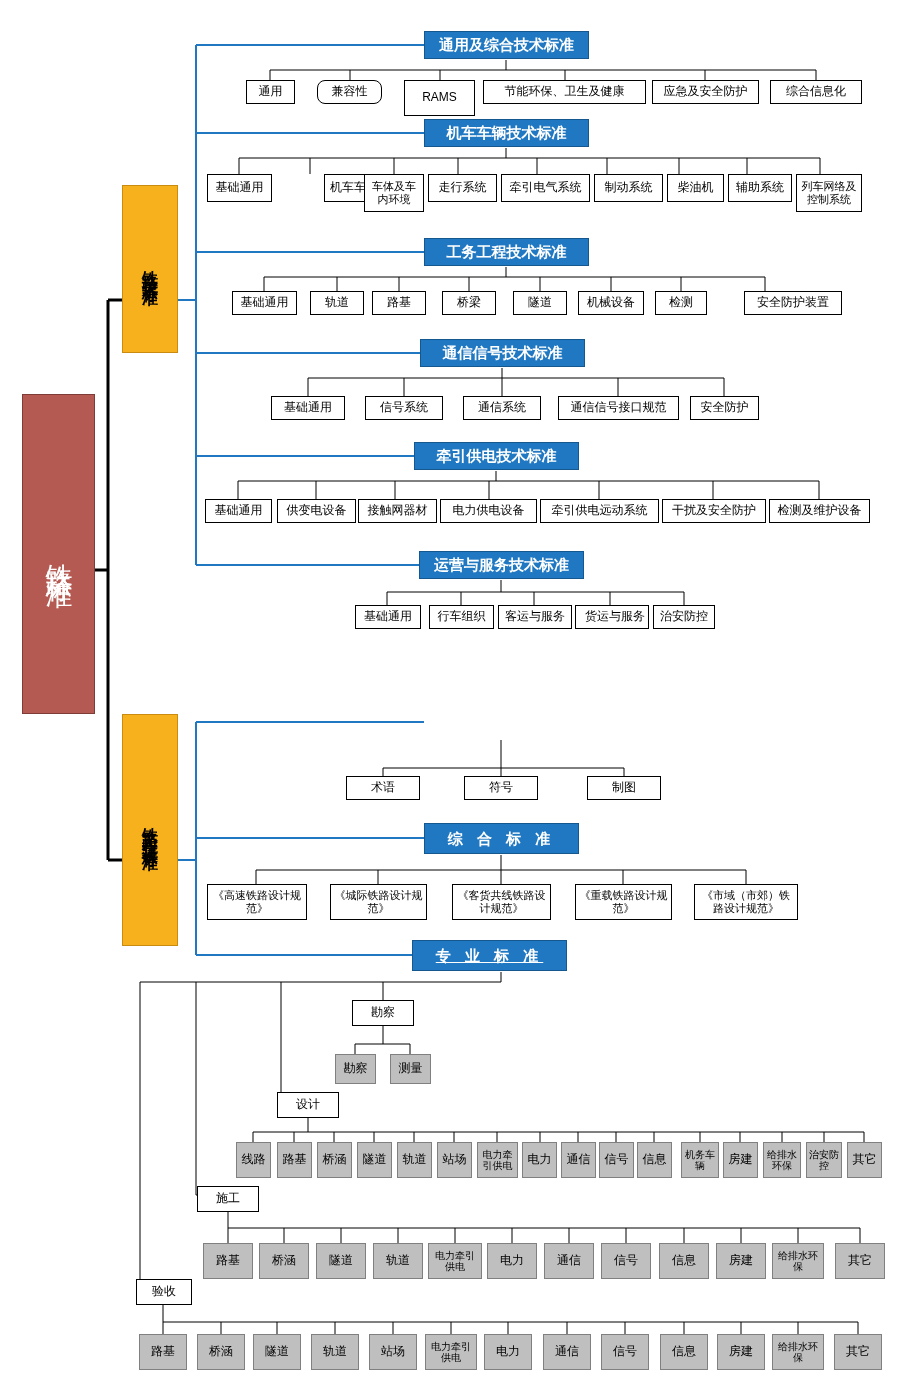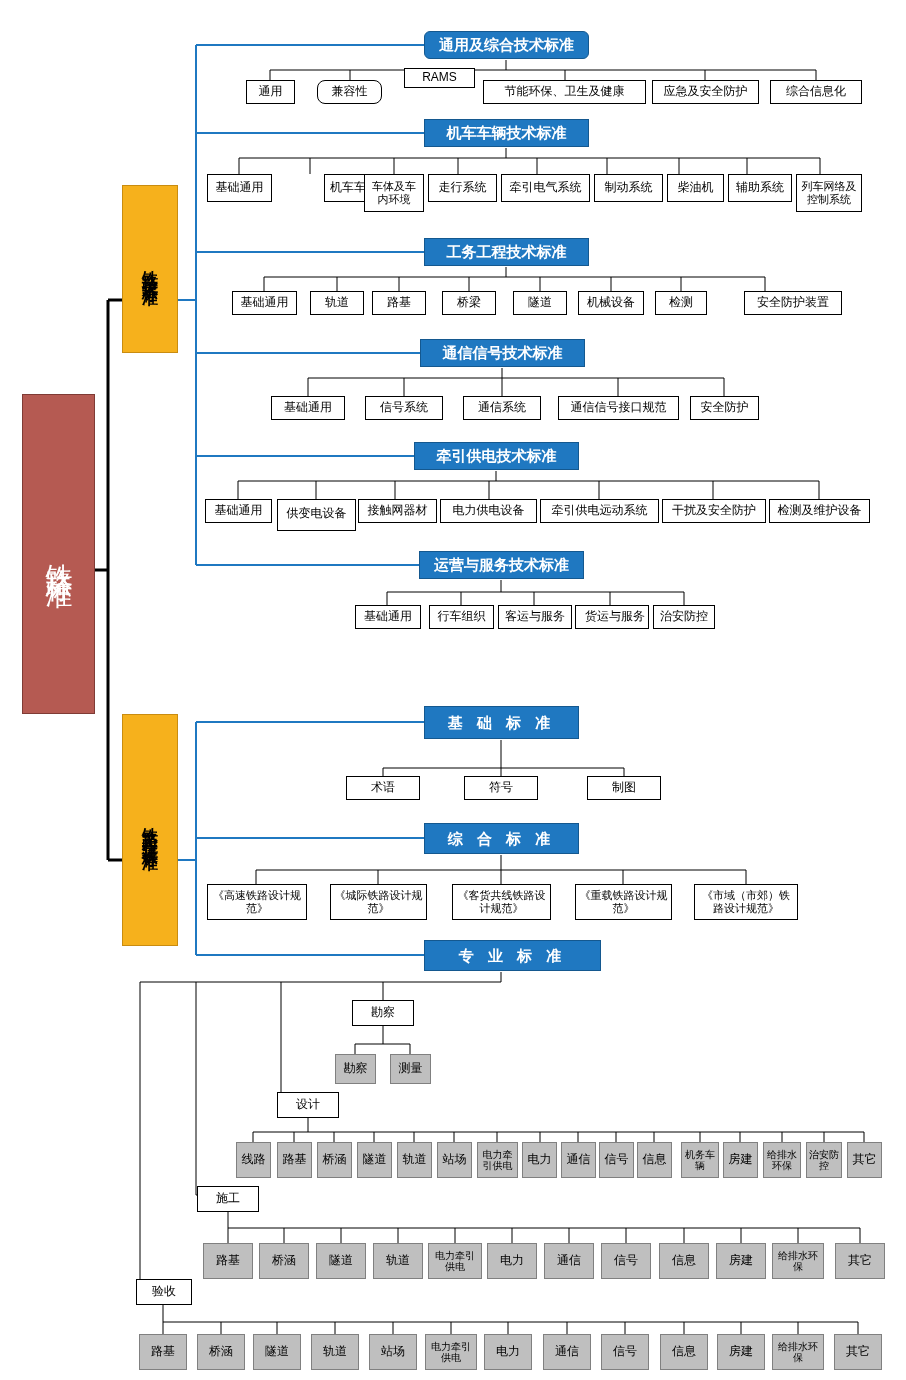--- a/index.html
+++ b/index.html
@@ -208,24 +208,24 @@
     <span>铁路标准</span>
   </div>
 
   <div class="node lvl1" style="left:122px;top:185px;width:56px;height:168px;">
     <span>铁路技术标准</span>
   </div>
   <div class="node lvl1" style="left:122px;top:714px;width:56px;height:232px;">
     <span>铁路工程建设标准</span>
   </div>
 
-  <div class="node blue" style="left:424px;top:31px;width:165px;height:28px;border-radius:6px;">通用及综合技术标准</div>
+  <div class="node blue" style="left:424px;top:31px;width:165px;height:28px;">通用及综合技术标准</div>
   <div class="node leaf" style="left:246px;top:80px;width:49px;height:24px;">通用</div>
   <div class="node leaf" style="left:317px;top:80px;width:65px;height:24px;border-radius:8px;">兼容性</div>
-  <div class="node leaf" style="left:404px;top:68px;width:71px;height:20px;">RAMS</div>
+  <div class="node leaf" style="left:404px;top:80px;width:71px;height:36px;">RAMS</div>
   <div class="node leaf" style="left:483px;top:80px;width:163px;height:24px;">节能环保、卫生及健康</div>
   <div class="node leaf" style="left:652px;top:80px;width:107px;height:24px;">应急及安全防护</div>
   <div class="node leaf" style="left:770px;top:80px;width:92px;height:24px;">综合信息化</div>
 
   <div class="node blue" style="left:424px;top:119px;width:165px;height:28px;">机车车辆技术标准</div>
   <div class="node leaf" style="left:207px;top:174px;width:65px;height:28px;">基础通用</div>
   <div class="node leaf" style="left:276px;top:174px;width:84px;height:28px;margin-left:48px;">机车车辆整车</div>
   <div class="node leaf small" style="left:364px;top:174px;width:60px;height:38px;">车体及车内环境</div>
   <div class="node leaf" style="left:428px;top:174px;width:69px;height:28px;text-align:center;">走行系统</div>
   <div class="node leaf" style="left:501px;top:174px;width:89px;height:28px;">牵引电气系统</div>
@@ -246,47 +246,46 @@
 
   <div class="node blue" style="left:420px;top:339px;width:165px;height:28px;">通信信号技术标准</div>
   <div class="node leaf" style="left:271px;top:396px;width:74px;height:24px;">基础通用</div>
   <div class="node leaf" style="left:365px;top:396px;width:78px;height:24px;">信号系统</div>
   <div class="node leaf" style="left:463px;top:396px;width:78px;height:24px;">通信系统</div>
   <div class="node leaf" style="left:558px;top:396px;width:121px;height:24px;">通信信号接口规范</div>
   <div class="node leaf" style="left:690px;top:396px;width:69px;height:24px;">安全防护</div>
 
   <div class="node blue" style="left:414px;top:442px;width:165px;height:28px;">牵引供电技术标准</div>
   <div class="node leaf" style="left:205px;top:499px;width:67px;height:24px;">基础通用</div>
-  <div class="node leaf" style="left:277px;top:499px;width:79px;height:32px;font-family:Liberation Mono, monospace;">供变电设备</div>
+  <div class="node leaf" style="left:277px;top:499px;width:79px;height:24px;">供变电设备</div>
   <div class="node leaf" style="left:358px;top:499px;width:79px;height:24px;">接触网器材</div>
   <div class="node leaf" style="left:440px;top:499px;width:97px;height:24px;">电力供电设备</div>
   <div class="node leaf" style="left:540px;top:499px;width:119px;height:24px;">牵引供电远动系统</div>
   <div class="node leaf" style="left:662px;top:499px;width:104px;height:24px;">干扰及安全防护</div>
   <div class="node leaf" style="left:769px;top:499px;width:101px;height:24px;">检测及维护设备</div>
 
   <div class="node blue" style="left:419px;top:551px;width:165px;height:28px;">运营与服务技术标准</div>
   <div class="node leaf" style="left:355px;top:605px;width:66px;height:24px;">基础通用</div>
   <div class="node leaf" style="left:429px;top:605px;width:65px;height:24px;">行车组织</div>
   <div class="node leaf" style="left:498px;top:605px;width:74px;height:24px;">客运与服务</div>
   <div class="node leaf" style="left:575px;top:605px;width:74px;height:24px;padding-left:8px;">货运与服务</div>
   <div class="node leaf" style="left:653px;top:605px;width:62px;height:24px;">治安防控</div>
 
-  <div class="node blue spaced" style="left:424px;top:706px;width:155px;height:33px;">基 础 标 准</div>
   <div class="node leaf" style="left:346px;top:776px;width:74px;height:24px;">术语</div>
   <div class="node leaf" style="left:464px;top:776px;width:74px;height:24px;">符号</div>
   <div class="node leaf" style="left:587px;top:776px;width:74px;height:24px;">制图</div>
 
   <div class="node blue spaced" style="left:424px;top:823px;width:155px;height:31px;">综 合 标 准</div>
   <div class="node leaf small" style="left:207px;top:884px;width:100px;height:36px;">《高速铁路设计规范》</div>
   <div class="node leaf small" style="left:330px;top:884px;width:97px;height:36px;">《城际铁路设计规范》</div>
   <div class="node leaf small" style="left:452px;top:884px;width:99px;height:36px;">《客货共线铁路设计规范》</div>
   <div class="node leaf small" style="left:575px;top:884px;width:97px;height:36px;">《重载铁路设计规范》</div>
   <div class="node leaf small" style="left:694px;top:884px;width:104px;height:36px;">《市域（市郊）铁路设计规范》</div>
 
-  <div class="node blue spaced" style="left:424px;top:940px;width:177px;height:31px;">专 业 标 准</div>
+  <div class="node blue spaced" style="left:412px;top:940px;width:155px;height:31px;text-decoration:underline;">专 业 标 准</div>
 
   <div class="node leaf" style="left:352px;top:1000px;width:62px;height:26px;">勘察</div>
   <div class="node gray" style="left:335px;top:1054px;width:41px;height:30px;">勘察</div>
   <div class="node gray" style="left:390px;top:1054px;width:41px;height:30px;">测量</div>
 
   <div class="node leaf" style="left:277px;top:1092px;width:62px;height:26px;">设计</div>
   <div class="node gray" style="left:236px;top:1142px;width:35px;height:36px;">线路</div>
   <div class="node gray" style="left:277px;top:1142px;width:35px;height:36px;">路基</div>
   <div class="node gray" style="left:317px;top:1142px;width:35px;height:36px;">桥涵</div>
   <div class="node gray" style="left:357px;top:1142px;width:35px;height:36px;">隧道</div>

